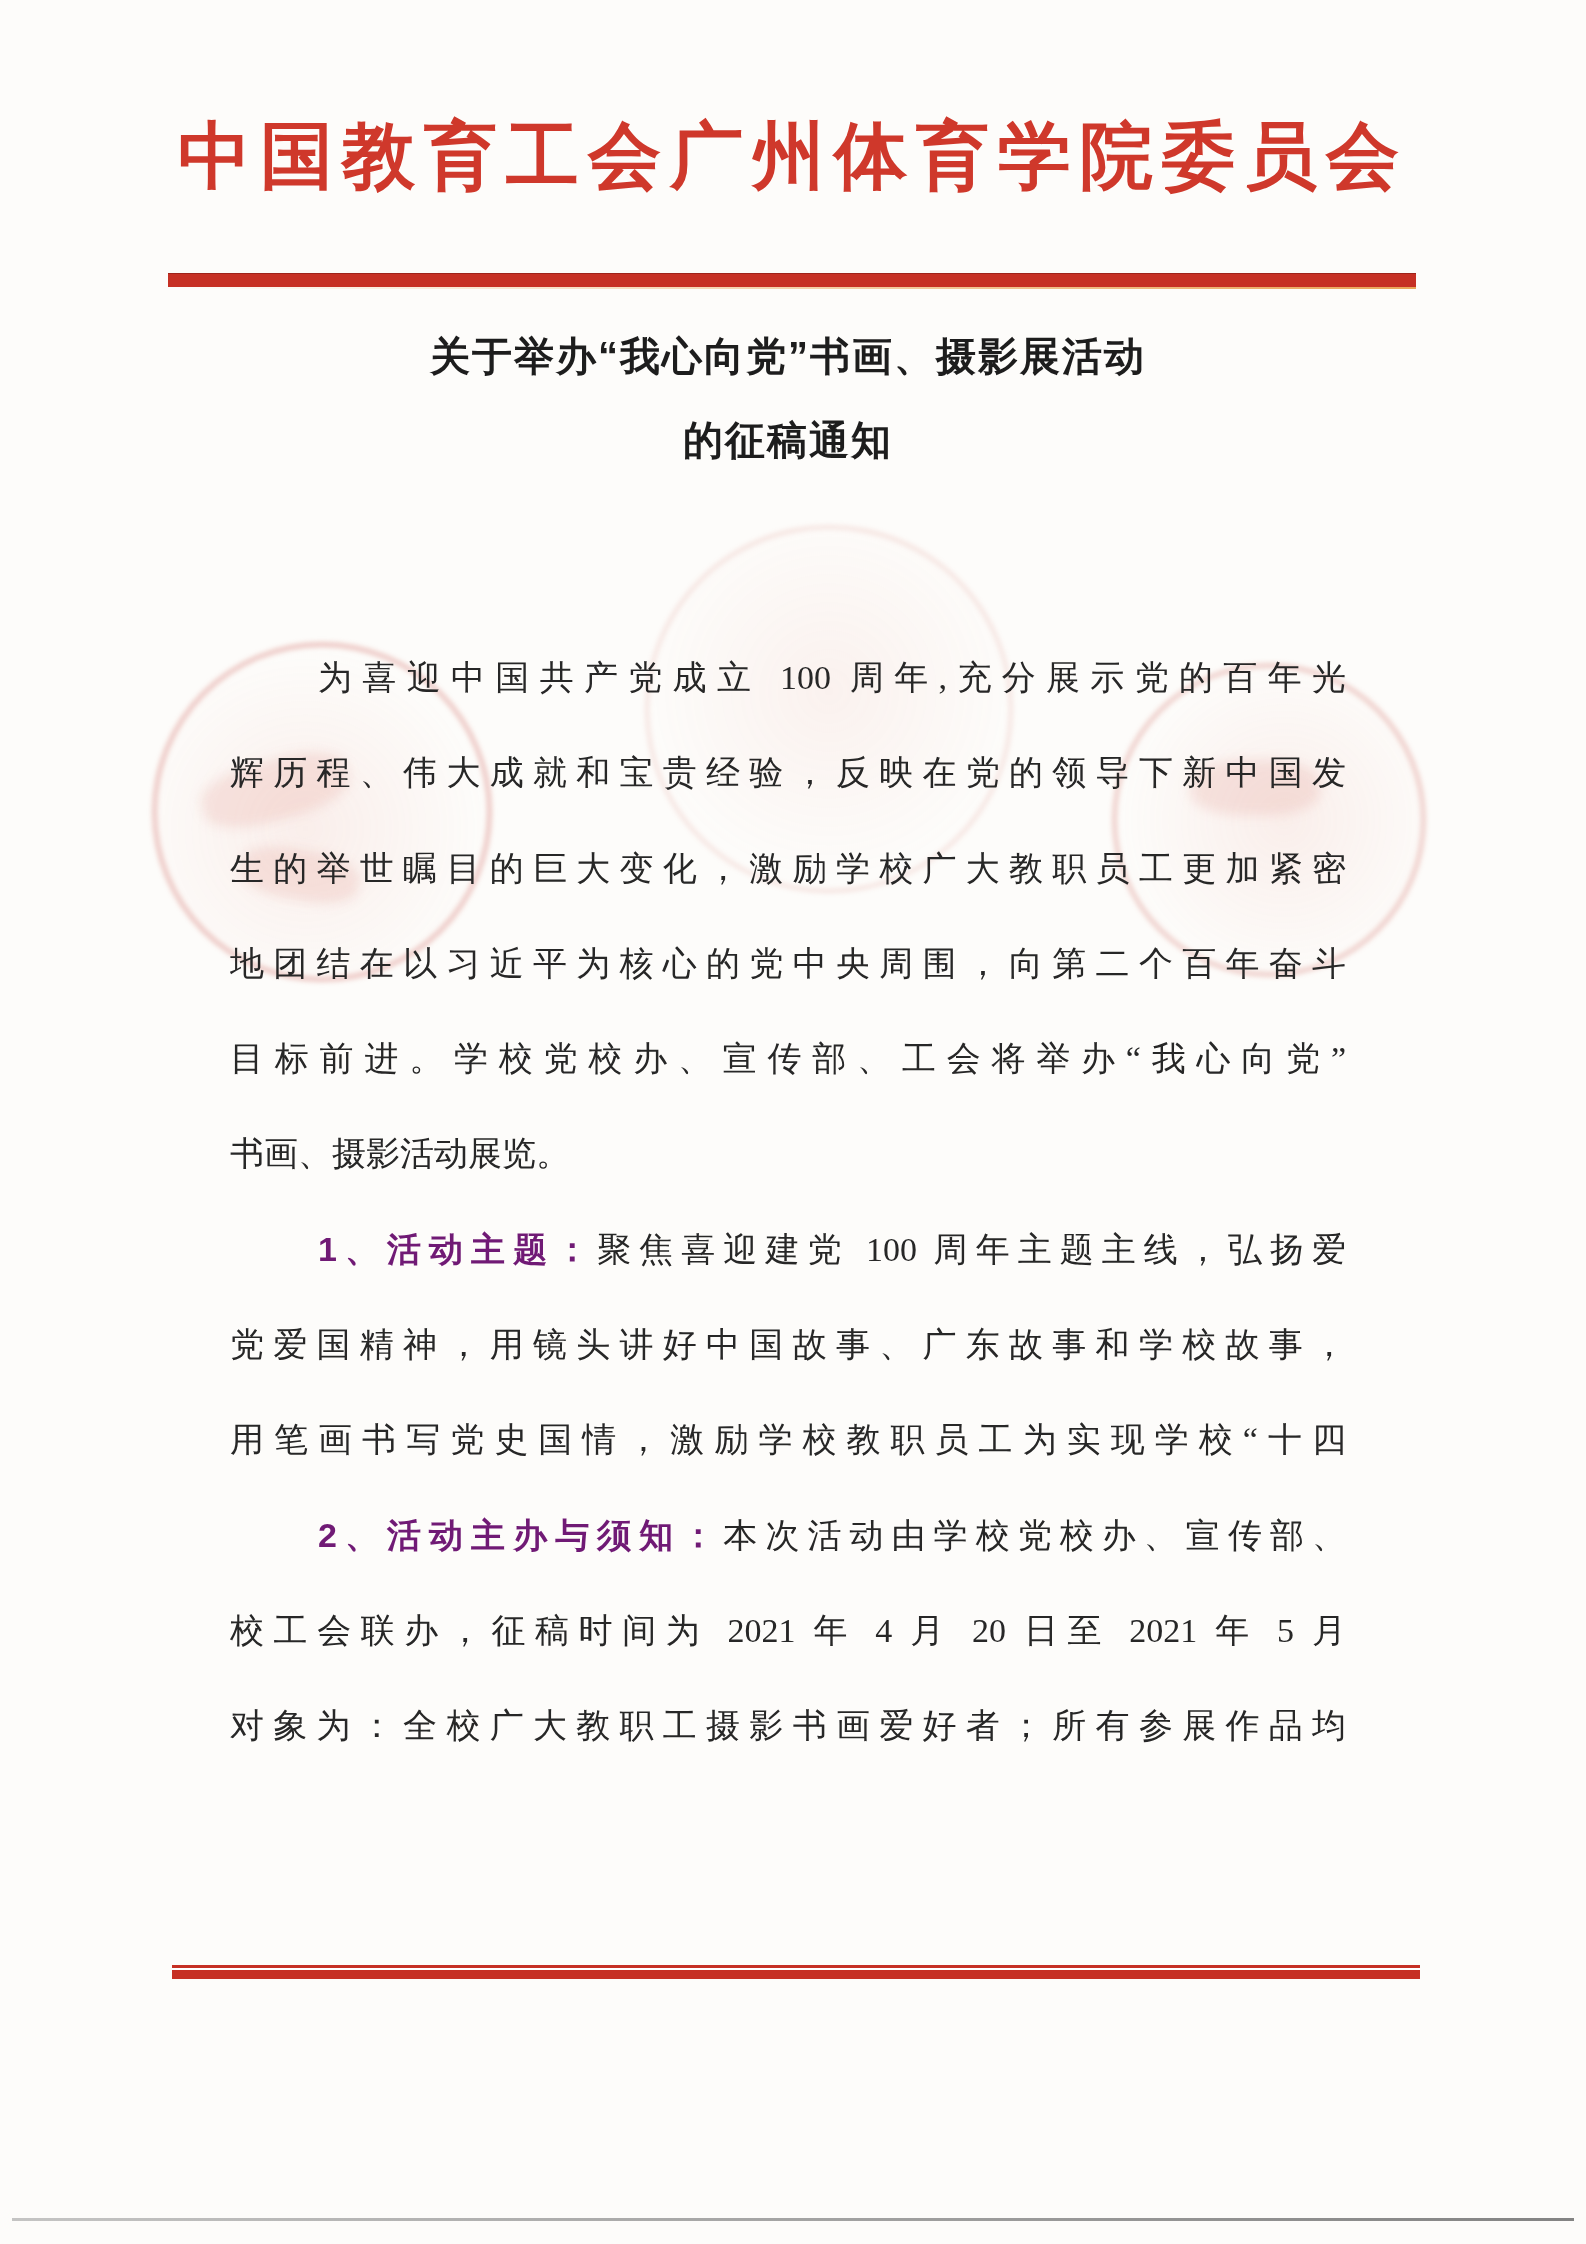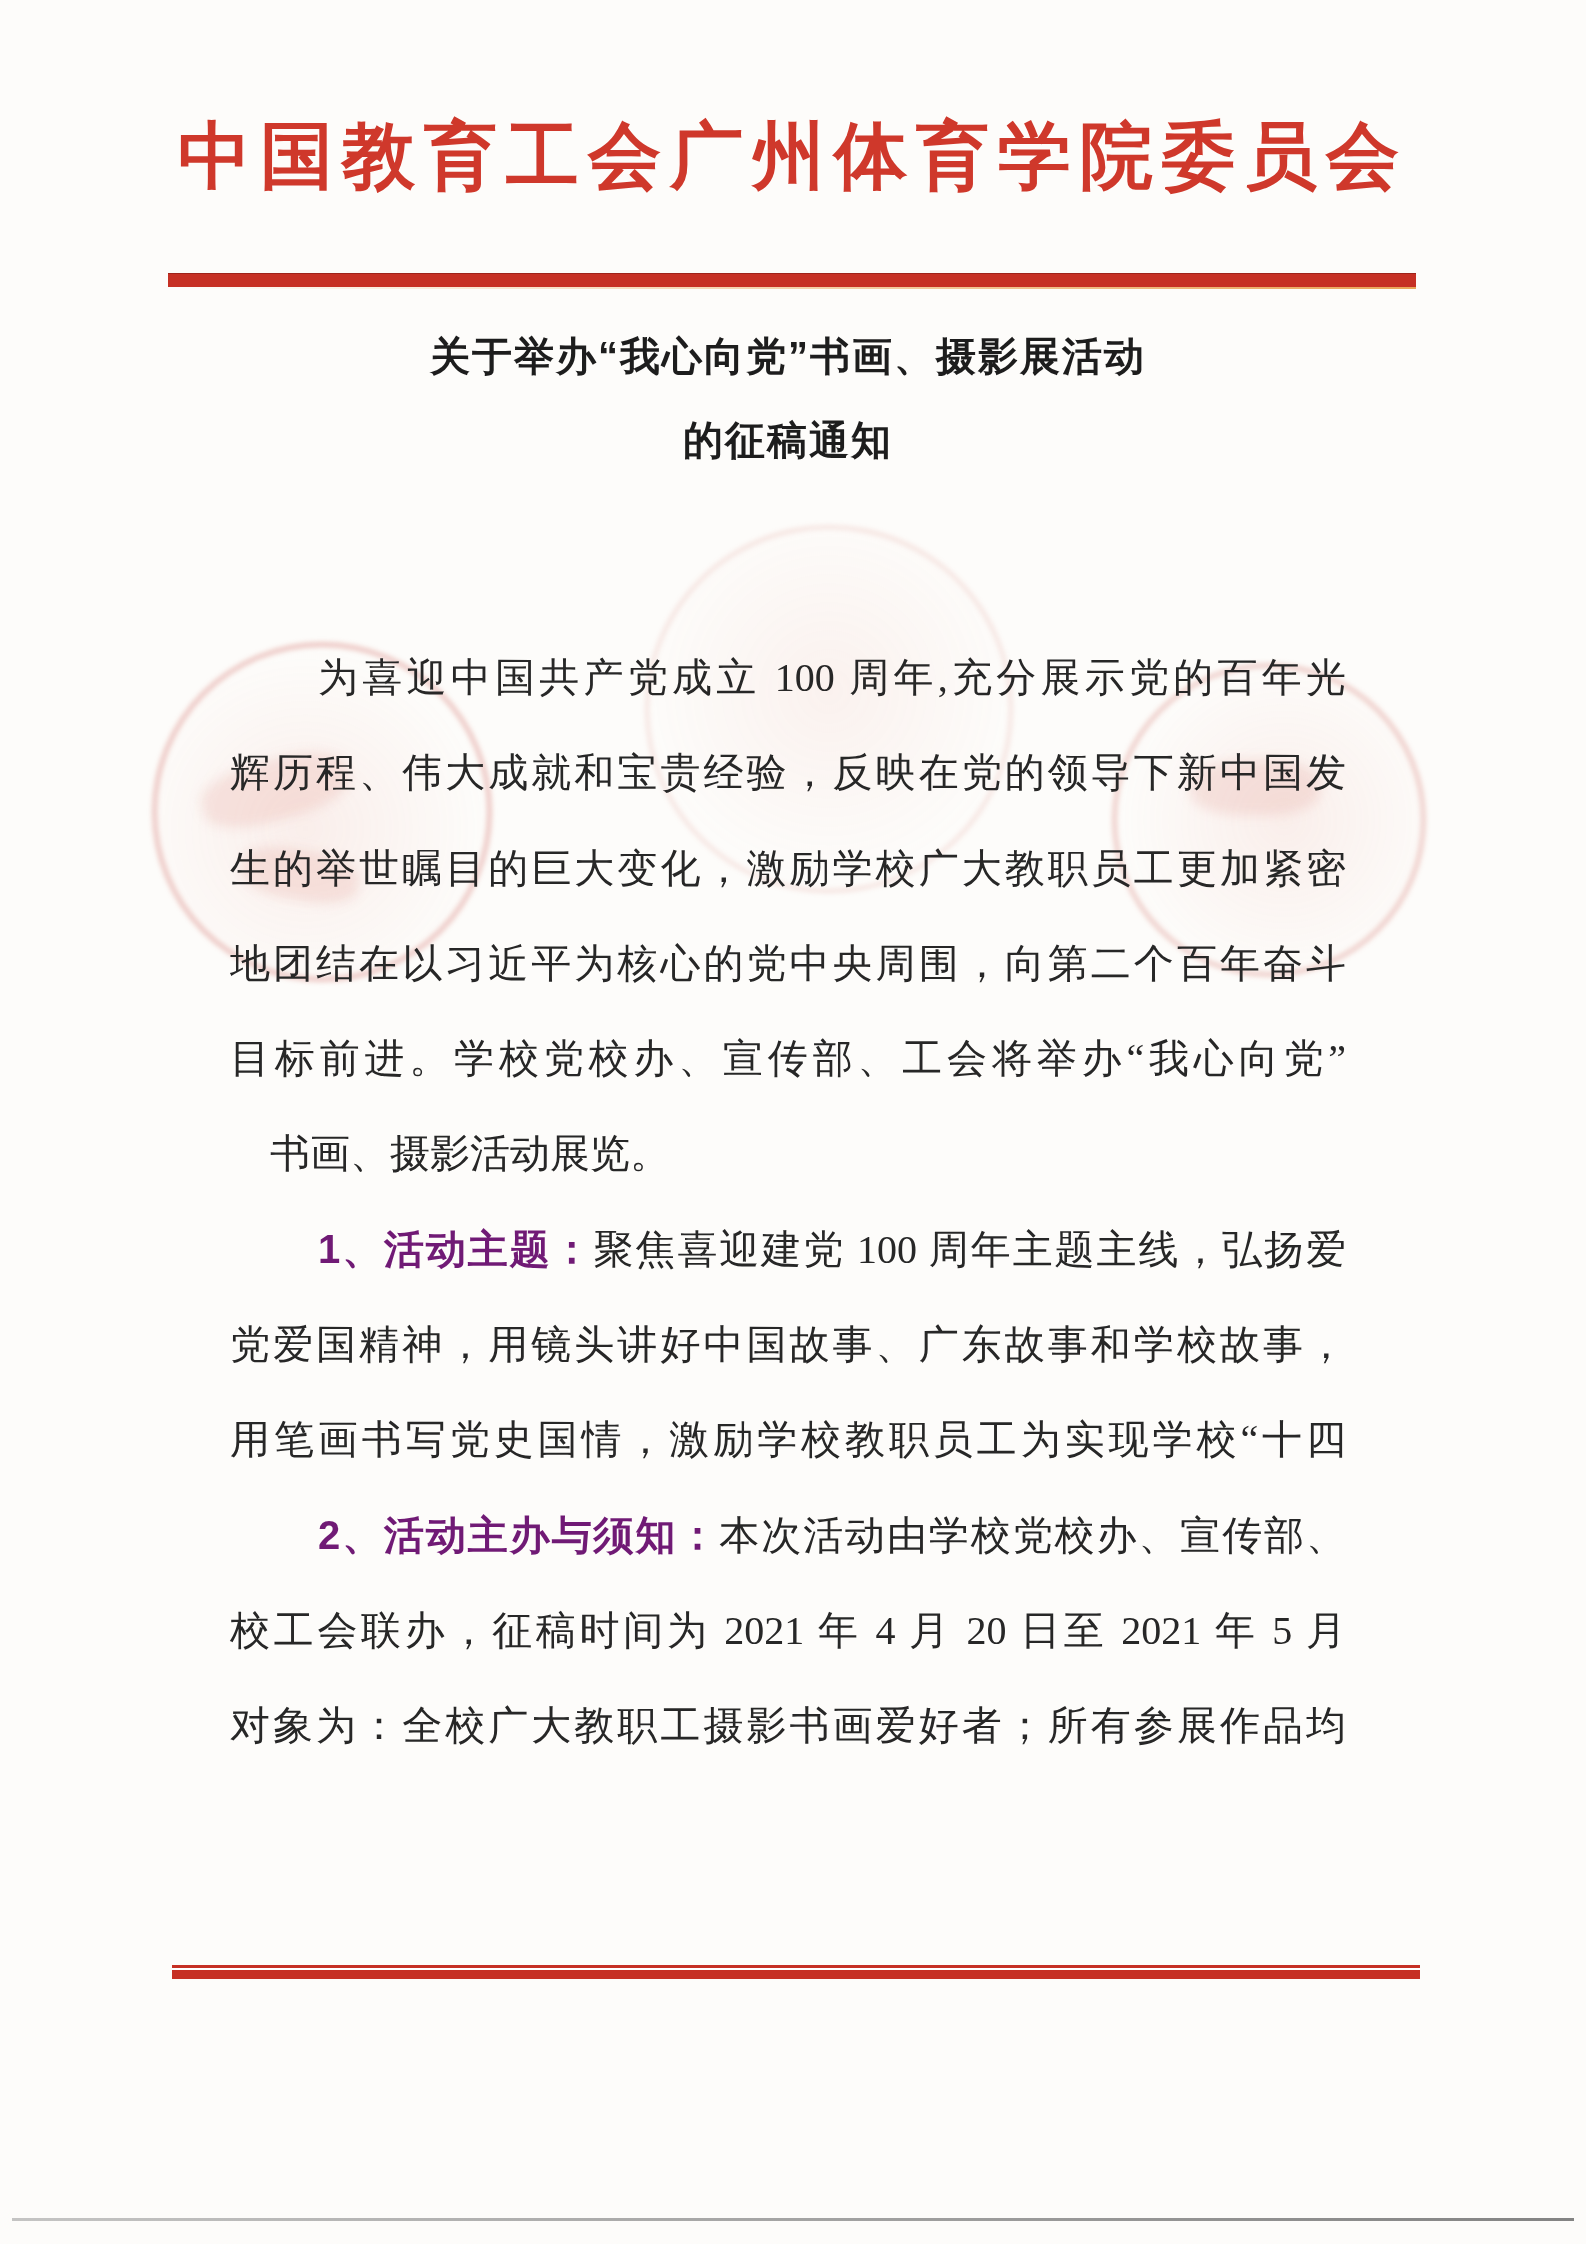--- a/index.html
+++ b/index.html
@@ -92,30 +92,29 @@
 
   
   .body-block {
     position: absolute;
     left: 230px; top: 630px; width: 1116px;
     z-index: 1;
   }
   .line {
     height: 95.3px;
     line-height: 95.3px;
-    font-size: 40px;
+    font-size: 34px;
     color: var(--text-black, #272727);
     text-align: justify;
     text-align-last: justify;
     white-space: nowrap;
   }
   .line.nojust {
     text-align: right;
     text-align-last: left;
-    margin-left: 40px;
   }
   .line.indent { padding-left: 88px; }
   .line .bold {
     font-family: "Liberation Sans", sans-serif;
     font-weight: 700;
     color: #701a75;
   }
 
   
   .footer-rule {

